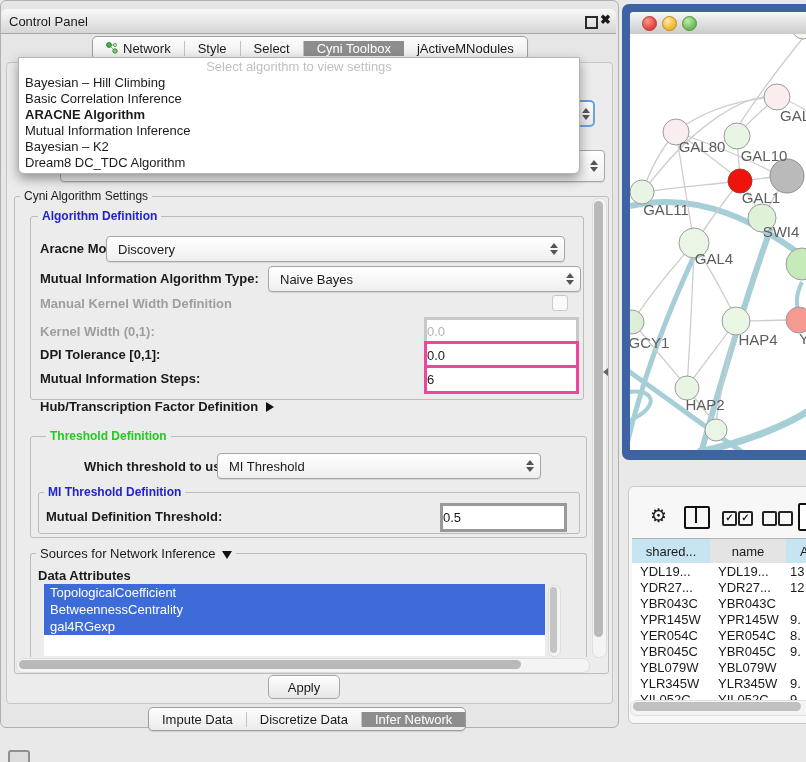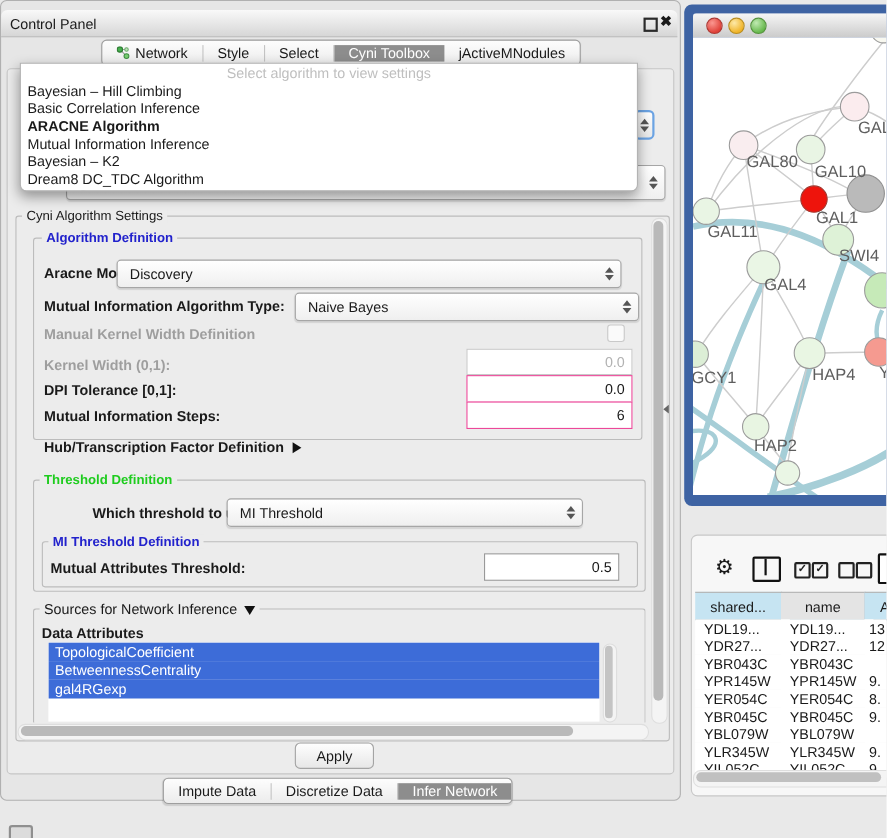--- a/index.html
+++ b/index.html
@@ -11,22 +11,22 @@
   .dis{color:#9e9e9e}
   .gl{position:absolute;font-size:12px;background:#ececec;padding:0 4px;white-space:nowrap;line-height:13px}
   .grp{position:absolute;border:1px solid #bcbcbc;border-radius:3px;background:transparent}
   .combo{position:absolute;border:1px solid #a6a6a6;border-radius:4px;
          background:linear-gradient(#ffffff,#efefef);box-shadow:0 1px 1px rgba(0,0,0,.10);
          display:flex;align-items:center;padding-left:11px;font-size:13px}
   .arrs{position:absolute;right:6px;top:50%;transform:translateY(-50%);
         display:flex;flex-direction:column;gap:2px;align-items:center}
   .au{width:0;height:0;border-left:4px solid transparent;border-right:4px solid transparent;border-bottom:5px solid #555}
   .ad{width:0;height:0;border-left:4px solid transparent;border-right:4px solid transparent;border-top:5px solid #555}
-  .inp{position:absolute;border:1px solid #ec4899;background:#fff;font-size:13px;
-       display:flex;align-items:center;justify-content:flex-end;padding-right:6px}
+  .inp{position:absolute;border:3px solid #ec4899;background:#fff;font-size:13px;
+       display:flex;align-items:center;padding-right:6px}
   .inp.soft{border-color:#c8c8c8;color:#b2b2b2}
   .tabgrp{position:absolute;display:flex;align-items:center;border:1px solid #9e9e9e;border-radius:5px;
           overflow:hidden;background:linear-gradient(#fdfdfd,#ececec);box-shadow:0 1px 1px rgba(0,0,0,.12)}
   .tab{display:flex;align-items:center;padding:0 13px;font-size:13px;border-right:1px solid #c3c3c3}
   .tab:last-child{border-right:none}
   .tab.sel{background:#8d8d8d;color:#fff;border-right:none}
   .sbt{position:absolute;background:#f4f4f4;border:1px solid #dedede;border-radius:7px}
   .sbh{position:absolute;background:#b9b9b9;border-radius:5px}
   .li{height:17px;display:flex;align-items:center;padding-left:6px;font-size:13px;color:#fff;background:#3d6cd8;white-space:nowrap}
   .tri-r{display:inline-block;width:0;height:0;border-top:5px solid transparent;border-bottom:5px solid transparent;border-left:8px solid #111;margin-left:8px}
@@ -157,34 +157,34 @@
   <div class="inp" style="left:424px;top:365px;width:143px;height:23px">
     <span>6</span>
   </div>
 
   <div class="a" style="left:40px;top:399px;display:flex;align-items:center">
     <span class="flb">Hub/Transcription Factor Definition</span>
     <span class="tri-r"></span>
   </div>
 
   <div class="grp" style="left:30px;top:436px;width:555px;height:100px"></div>
-  <span class="gl" style="left:36px;top:430px;color:#1ecc1e;font-weight:bold">Threshold Definition</span>
+  <span class="gl" style="left:46px;top:430px;color:#1ecc1e;font-weight:bold">Threshold Definition</span>
 
   <span class="a flb" style="left:84px;top:459px">Which threshold to use:</span>
-  <div class="combo" style="left:206px;top:453px;width:311px;height:24px">
+  <div class="combo" style="left:217px;top:453px;width:311px;height:24px">
     <span>MI Threshold</span>
     <span class="arrs">
         <span class="au"></span>
         <span class="ad"></span>
       </span>
   </div>
 
   <div class="grp" style="left:38px;top:492px;width:540px;height:40px"></div>
   <span class="gl" style="left:44px;top:486px;color:#2222cc;font-weight:bold">MI Threshold Definition</span>
-  <span class="a flb" style="left:46px;top:509px">Mutual Attributes Threshold:</span>
+  <span class="a flb" style="left:46px;top:509px">Mutual Definition Threshold:</span>
   <div class="inp" style="left:440px;top:503px;width:115px;height:23px;border-color:#999">
     <span>0.5</span>
   </div>
 
   <div class="grp" style="left:30px;top:553px;width:555px;height:103px;border-bottom:none;border-radius:3px 3px 0 0"></div>
   <span class="gl" style="left:36px;top:547px;font-size:13px">
     <span>Sources for Network Inference</span><span class="tri-d"></span>
   </span>
   <span class="a flb" style="left:38px;top:568px">Data Attributes</span>
 

